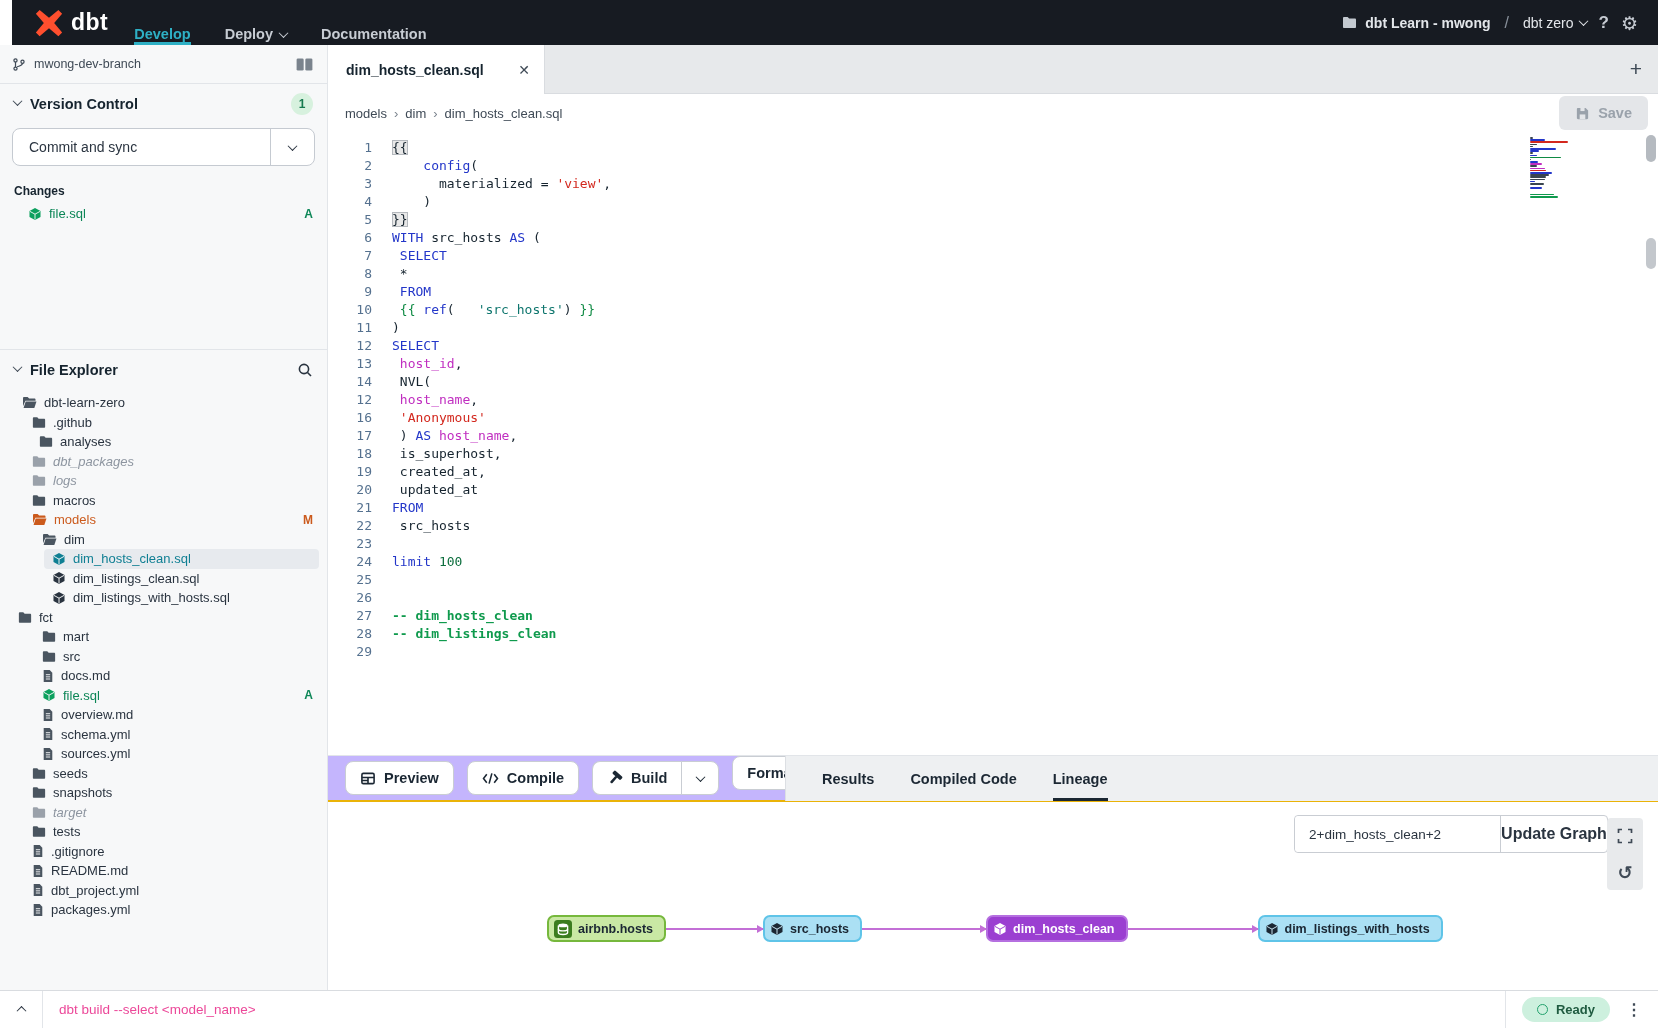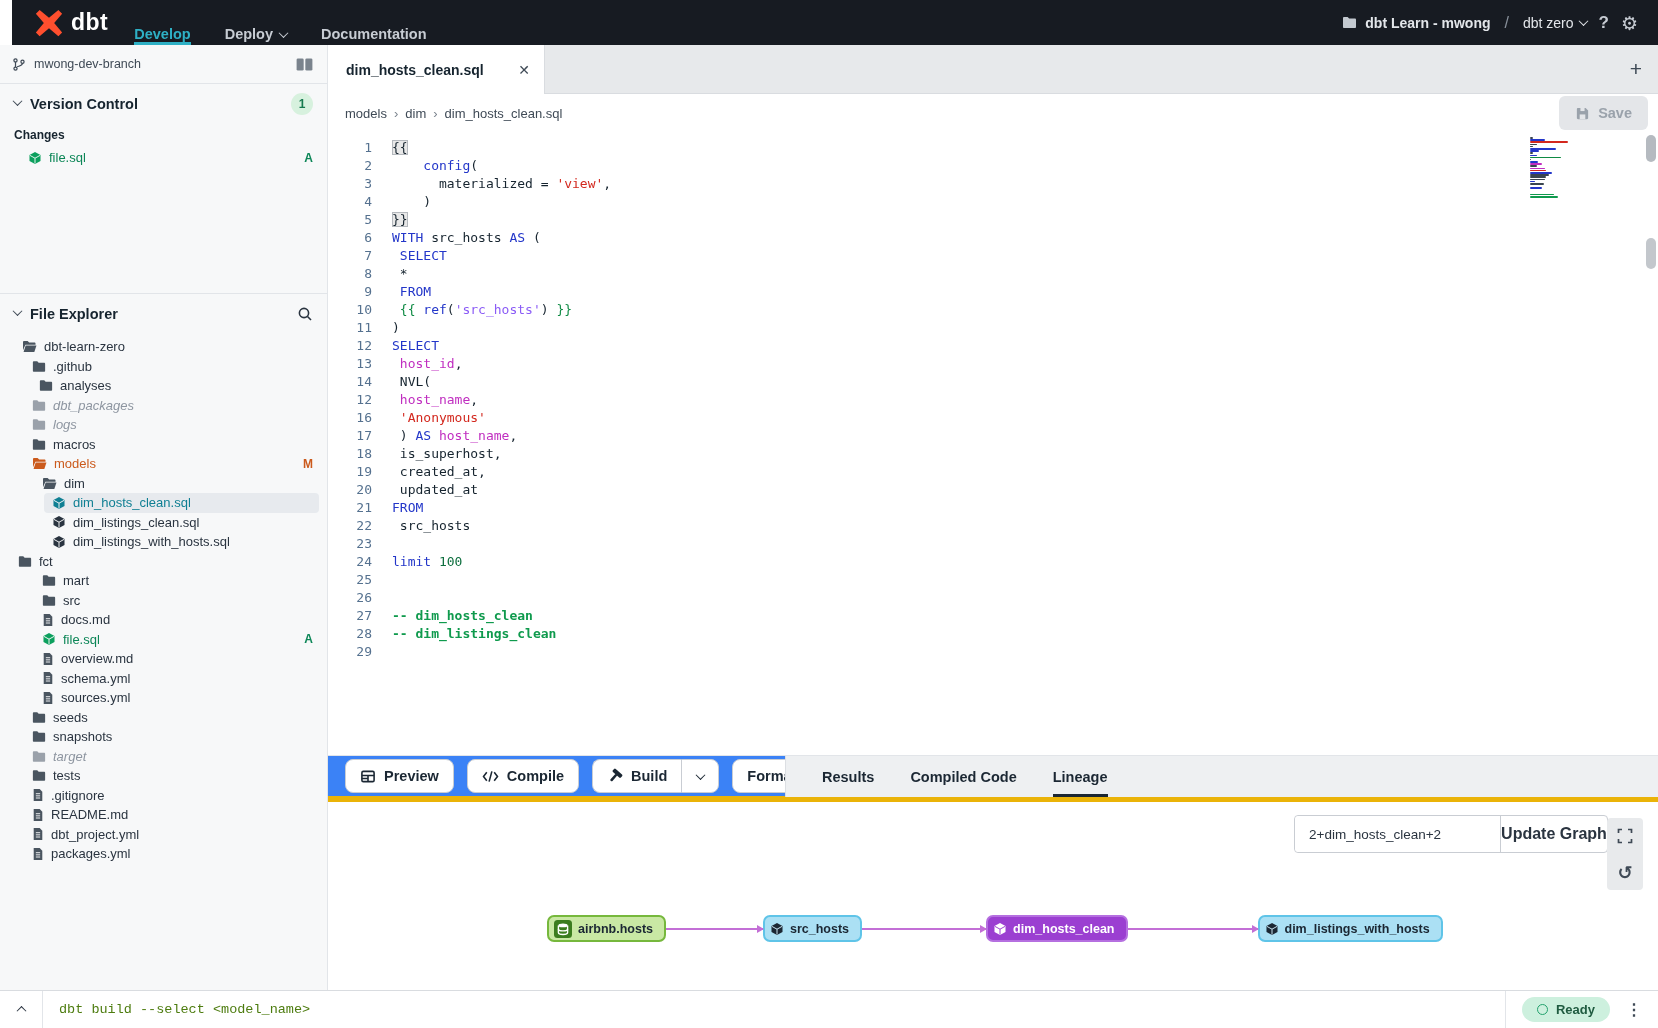--- a/index.html
+++ b/index.html
@@ -68,35 +68,35 @@
   .crumb-sep { color:#7a838d; font-size:13px; }
   .save-btn { margin-left:auto; height:34px; background:#e4e6e9; border-radius:6px; display:flex; align-items:center; gap:8px; padding:0 16px; color:#9aa2ab; font-size:14.5px; font-weight:700; cursor:default; }
 
   .code-area { flex:1 1 auto; position:relative; display:flex; background:#fff; overflow:hidden; font-family:"DejaVu Sans Mono", monospace; font-size:13px; line-height:18px; }
   .gutter { width:56px; flex:0 0 56px; text-align:right; padding:7px 12px 0 0; color:#55718f; user-select:none; }
   .gutter div { height:18px; }
   .code { flex:1; padding:7px 0 0 8px; white-space:pre; }
   .code-line { height:18px; white-space:pre; }
   .tk-kw { color:#2336c9; }
   .tk-str { color:#d3281e; }
-  .tk-str2 { color:#8b5cf6; }
+  .tk-str2 { color:#0f766e;margin-left:23px; }
   .tk-var { color:#c02ec0; }
   .tk-jinja { color:#0e8a43; }
   .tk-com { color:#0f9a4d;font-weight:bold; }
   .tk-num { color:#0e6f3f; }
   .tk-plain { color:#16242f; }
   .tk-brkt { color:#16242f; background:#e8e8e8; box-shadow:inset 0 0 0 1px #b4b8bd; }
   .minimap { position:absolute; top:5px; right:88px; width:40px; }
   .minimap div { height:1.6px; margin-bottom:0.6px; border-radius:1px; }
   .vscroll { position:absolute; top:0; right:1px; width:11px; bottom:0; }
   .vscroll .thumb1 { position:absolute; top:3px; left:0; width:10px; height:27px; background:#b5bac0; border-radius:5px; }
   .vscroll .thumb2 { position:absolute; top:106px; left:0; width:10px; height:31px; background:#c3c7cc; border-radius:5px; }
 
   
-  .toolbar { height:47px; flex:0 0 47px; border-top:1px solid #e2e5e9; border-bottom:6px solid #eab308; position:relative; background:#3b82f6; display:flex; align-items:center; }
+  .toolbar { height:47px; flex:0 0 47px; border-top:1px solid #e2e5e9; border-bottom:2px solid #eab308; position:relative; background:#c4b5fd; display:flex; }
   .btn-group { display:flex; align-items:center; gap:13px; padding-left:17px; }
   .tool-btn { height:34px; background:#fff; border:1px solid #c9cdd3; border-radius:8px; display:flex; align-items:center; gap:8px; padding:0 14px; font-size:14.5px; font-weight:700; color:#1b2733; cursor:pointer; }
   .tool-btn .glyph { display:flex; align-items:center; }
   .split { display:flex; align-items:stretch; }
   .split .tool-btn { border-radius:8px 0 0 8px; border-right:none; }
   .split .caret-btn { width:38px; border:1px solid #c9cdd3; border-radius:0 8px 8px 0; background:#fff; display:flex; align-items:center; justify-content:center; color:#1b2733; cursor:pointer; }
   .format-wrap { margin-left:13px; }
   .bottom-tabs { position:absolute; left:457px; right:0; top:0; bottom:-1px; background:#eef0f2; border-left:1px solid #dcdfe3; display:flex; align-items:stretch; gap:36px; padding-left:36px; }
   .btab { display:flex; align-items:center; font-size:14.5px; font-weight:600; color:#1b2733; border-bottom:3px solid transparent; padding-top:3px; cursor:pointer; }
   .btab.active { border-bottom-color:#1b2733; font-weight:700; }
@@ -111,21 +111,21 @@
   .reset-glyph { font-family:"DejaVu Sans", sans-serif; font-size:18px; font-weight:700; }
   .graph-row { position:absolute; left:219px; top:113px; display:flex; align-items:center; }
   .lnode { height:27px; display:flex; align-items:center; gap:6px; padding:0 11px 0 5px; border:2px solid; border-radius:7px; font-size:12.5px; font-weight:700; white-space:nowrap; cursor:pointer; }
   .lnode .nicon { display:flex; align-items:center; }
   .edge { height:2px; position:relative; align-self:center; }
   .edge::after { content:""; position:absolute; right:-1px; top:-3px; border-left:7px solid; border-left-color:inherit; border-top:4px solid transparent; border-bottom:4px solid transparent; }
 
   
   .statusbar { height:38px; flex:0 0 38px; border-top:1px solid #d9dce0; background:#fff; display:flex; align-items:stretch; }
   .sb-toggle { width:42px; display:flex; align-items:center; justify-content:center; color:#2a3440; cursor:pointer; }
-  .sb-cmd { flex:1; border-left:1px solid #e2e5e9; display:flex; align-items:center; padding-left:16px; font-size:13.5px; color:#4d7c0f; cursor:text;font-family:Liberation Mono, monospace; }
+  .sb-cmd { flex:1; border-left:1px solid #e2e5e9; display:flex; align-items:center; padding-left:16px; font-size:13.5px; color:#ec4899; cursor:text; }
   .sb-right { border-left:1px solid #e2e5e9; display:flex; align-items:center; gap:16px; padding:0 16px; }
   .ready-pill { display:flex; align-items:center; gap:8px; background:#cdf0de; border-radius:15px; padding:5px 15px; font-size:13px; font-weight:600; color:#1f5b40; }
   .ready-dot { width:11px; height:11px; border:1.6px solid #23a26d; border-radius:50%; }
   .kebab { font-size:16px; font-weight:700; color:#3f4a56; cursor:pointer; letter-spacing:0; }
 </style>
 </head>
 <body>
 
 <div class="app">
 
@@ -180,20 +180,28 @@
         <svg width="17" height="13" viewBox="0 0 18 14">
             <rect x="0.5" y="0.5" width="7.6" height="13" rx="1.5" fill="#7a838d"></rect>
             <rect x="9.9" y="0.5" width="7.6" height="13" rx="1.5" fill="#7a838d"></rect>
           </svg>
       </div>
 
       <div class="vc-header">
         <span class="chev"></span>
         <span>Version Control</span>
         <span class="badge-count">1</span>
+      </div>
+      <div class="commit-wrap">
+        <div class="commit-btn">
+          <span class="commit-main">Commit and sync</span>
+          <span class="commit-caret">
+              <span class="chev"></span>
+            </span>
+        </div>
       </div>
       <div class="changes-label">Changes</div>
       <div id="changes-list">
           <div class="change-row">
             <svg width="14" height="14" viewBox="0 0 16 16">
               <path d="M8 1.2 L14.3 4.7 V11.3 L8 14.8 L1.7 11.3 V4.7 Z" fill="#0ca05e"></path>
               <path d="M2.2 5 L8 8.2 L13.8 5 M8 8.2 V14.3" stroke="#eaf7f0" stroke-width="1.1" fill="none"></path>
             </svg>
             <span>file.sql</span>
             <span class="change-badge">A</span>

